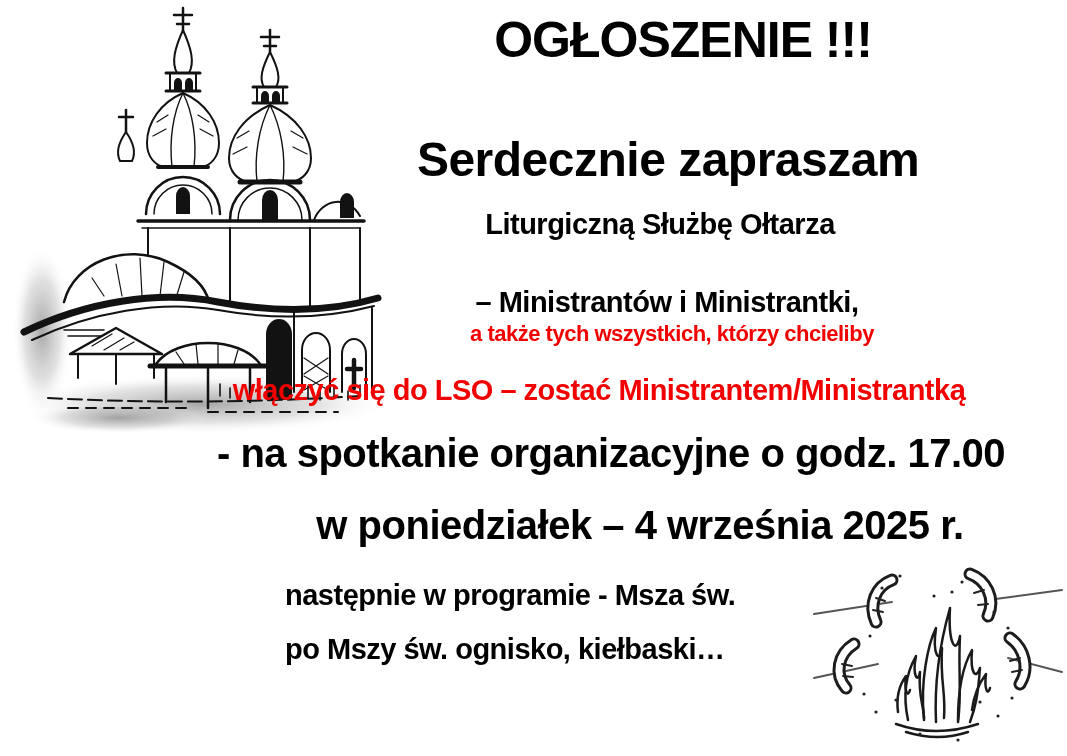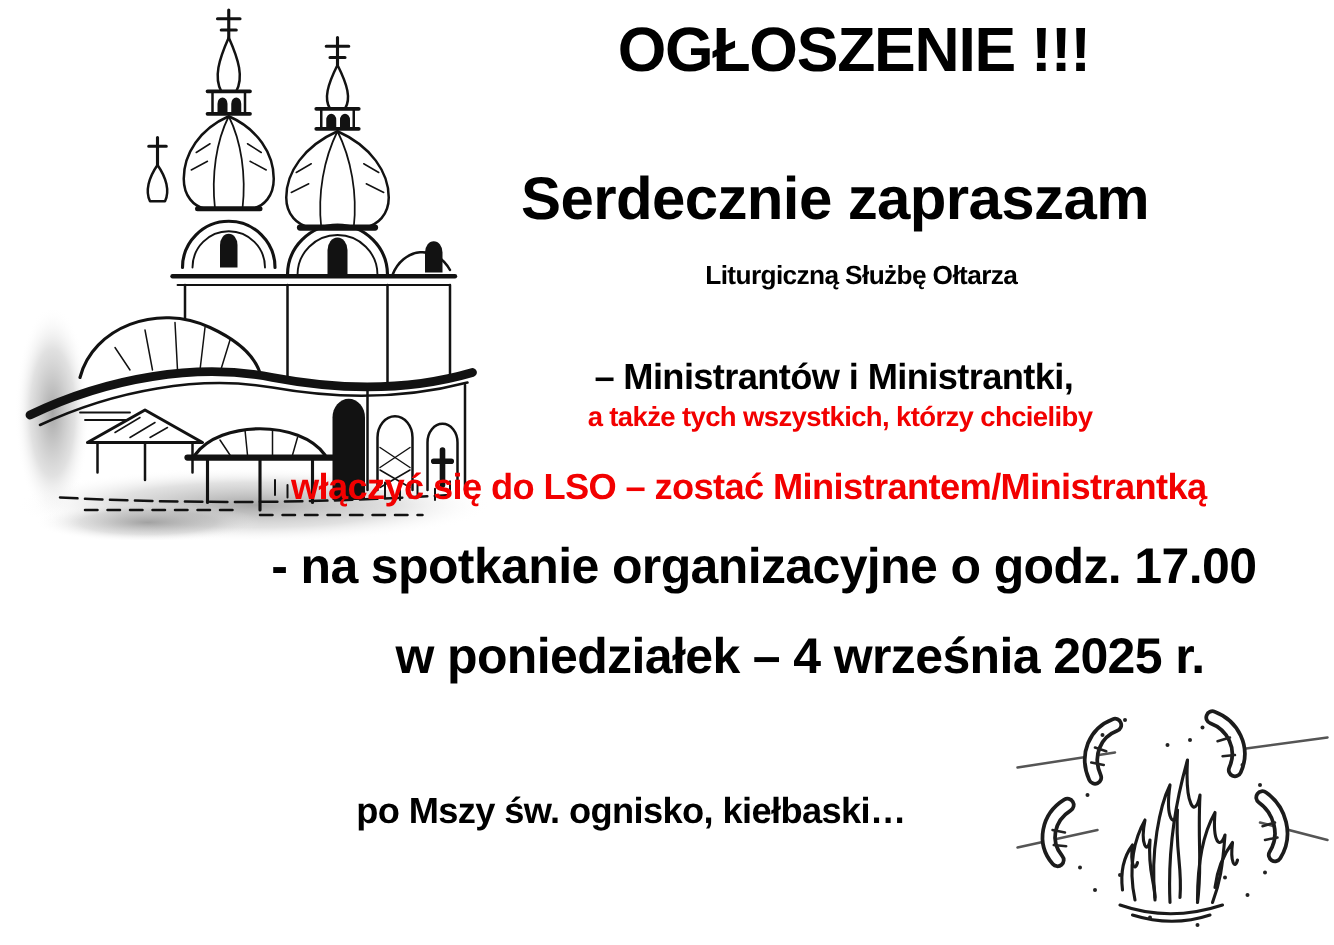--- a/index.html
+++ b/index.html
@@ -18,21 +18,21 @@
     font-weight: 700;
     color: #000000;
     letter-spacing: -0.5px;
     line-height: 1.1;
   }
   .centered { transform: translateX(-50%); }
   .red { color: #f20000; }
 
   .title      { top: 13px;  left: 683px; font-size: 50px; letter-spacing: -1px; }
   .l-invite   { top: 134px; left: 668px; font-size: 48px; }
-  .l-lso      { top: 209px; left: 660px; font-size: 21px; margin-left: 29px; }
+  .l-lso      { top: 209px; left: 660px; font-size: 29px; }
   .l-minist   { top: 265px; left: 667px; font-size: 29px; margin-top: 22px; }
   .l-red1     { top: 322px; left: 672px; font-size: 22px; }
   .l-red2     { top: 375px; left: 599px; font-size: 29px; text-align: right; }
   .l-meeting  { top: 431px; left: 611px; font-size: 40px; }
   .l-date     { top: 503px; left: 640px; font-size: 40px; }
   .l-prog1    { top: 580px; left: 285px; font-size: 29px; }
   .l-prog2    { top: 634px; left: 285px; font-size: 29px; text-align: center; }
 
   .church-wrap {
     position: absolute; left: 8px; top: 0px;
@@ -216,15 +216,16 @@
   </div>
 
   <div class="line title centered">OGŁOSZENIE !!!</div>
   <div class="line l-invite centered">Serdecznie zapraszam</div>
   <div class="line l-lso centered">Liturgiczną Służbę Ołtarza</div>
   <div class="line l-minist centered">– Ministrantów i Ministrantki,</div>
   <div class="line l-red1 centered red">a także tych wszystkich, którzy chcieliby</div>
   <div class="line l-red2 centered red">włączyć się do LSO – zostać Ministrantem/Ministrantką</div>
   <div class="line l-meeting centered">- na spotkanie organizacyjne o godz. 17.00</div>
   <div class="line l-date centered">w poniedziałek – 4 września 2025 r.</div>
+  <div class="line l-prog1">następnie w programie - Msza św.</div>
   <div class="line l-prog2">po Mszy św. ognisko, kiełbaski…</div>
 
 </div>
 
 </body></html>

